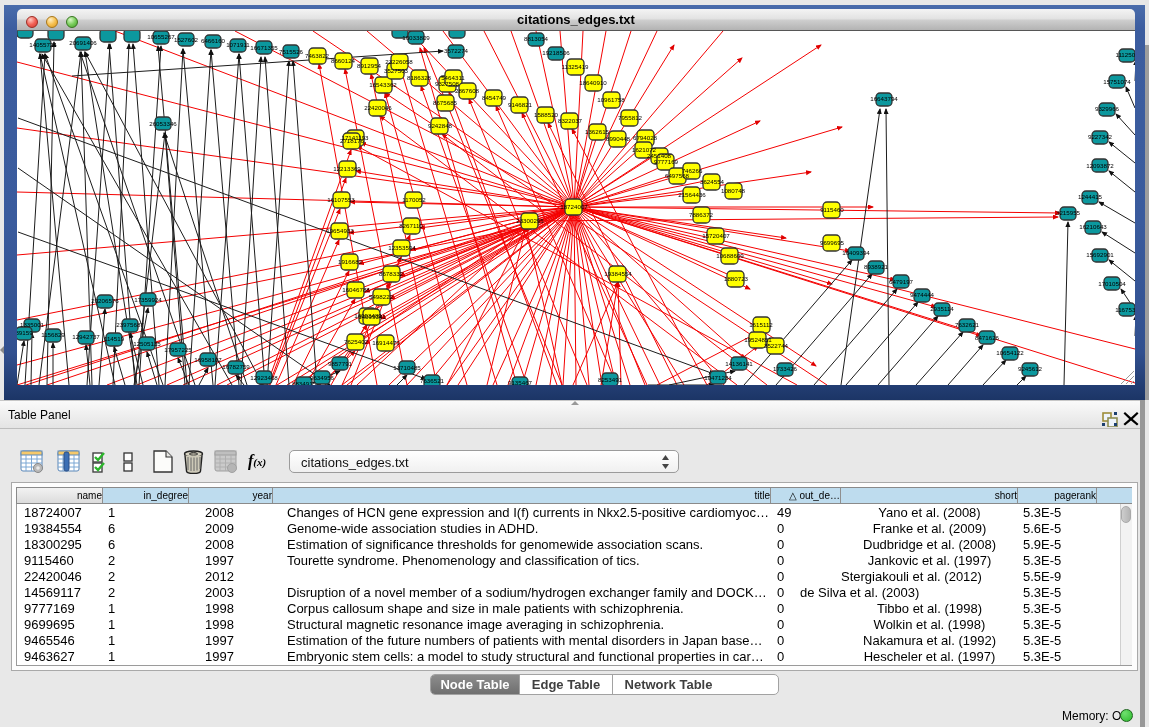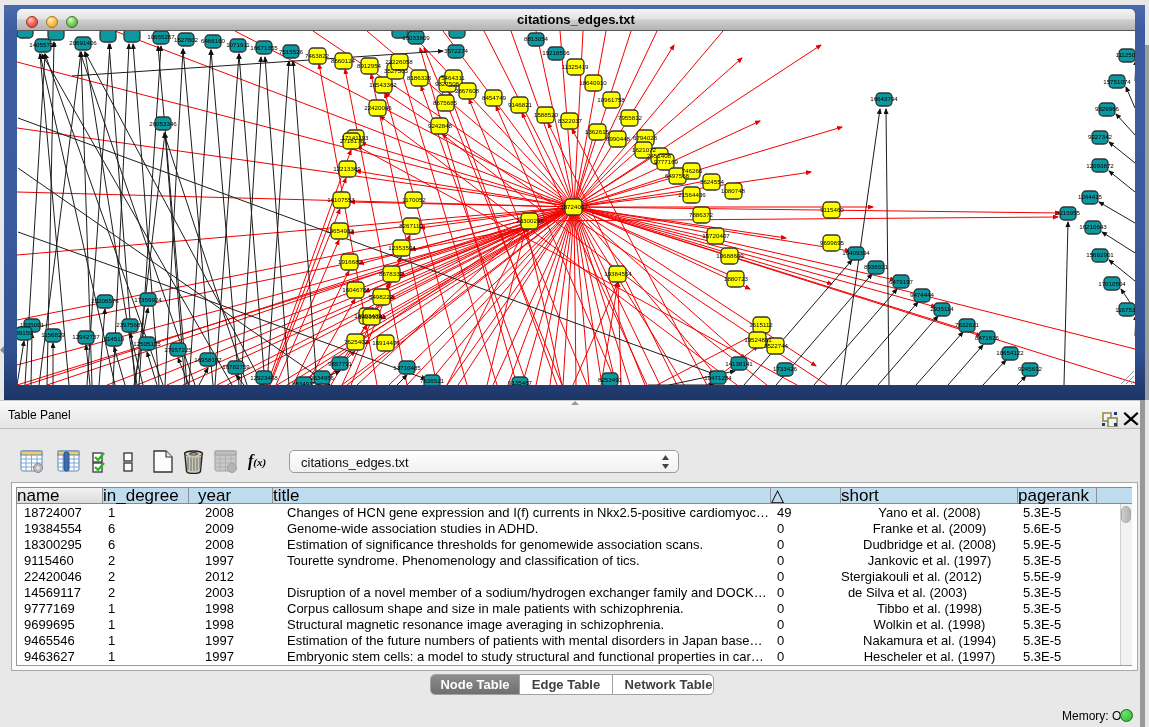--- a/index.html
+++ b/index.html
@@ -16,30 +16,30 @@
 #canvas{left:13px;top:26px;width:1118px;height:354px;background:#fff;overflow:hidden}
 
 #tpbar{left:0;top:400px;width:1149px;height:29px;
 background:linear-gradient(180deg,#fafafa,#e4e4e4);border-top:1px solid #c7c7c7;border-bottom:1px solid #bdbdbd}
 #tpbar .t{position:absolute;left:8px;top:7px;font-size:12px;color:#000}
 #combo{left:289px;top:450px;width:390px;height:23px;border:1px solid #9b9b9b;border-radius:5px;
 background:linear-gradient(180deg,#ffffff,#f0f0f0);}
 #combo .txt{position:absolute;left:11px;top:4px;font-size:13px;color:#111}
 
 #thead{left:16px;top:487px;width:1116px;height:17px;background:#bedcee;border:1px solid #8a8a8a;border-bottom:1px solid #8a8a8a}
-.hc{position:absolute;top:0;height:15px;font-size:17px;color:#000;text-align:left;
+.hc{position:absolute;top:0;height:15px;font-size:10px;color:#000;text-align:right;
 border-right:1px solid #8f8f8f;padding-top:0px;line-height:15px;background:#bedcee}
 #tbody{left:16px;top:504px;width:1116px;height:162px;background:#fff;border:1px solid #9a9a9a;border-top:none}
 .trow{position:absolute;left:16px;width:1116px;height:16px;font-size:13px;color:#000}
 .trow span{position:absolute;top:1px;white-space:nowrap}
 
 #sbar{left:1120px;top:504px;width:12px;height:161px;background:#f2f2f2;border-left:1px solid #cfcfcf}
 #sthumb{left:1121px;top:506px;width:10px;height:17px;background:linear-gradient(90deg,#cdcdcd,#b4b4b4);border-radius:5px;border:1px solid #a9a9a9}
 
-#tabs{left:430px;top:674px;width:284px;height:21px;border:1px solid #a2a2a2;border-radius:5px;background:#fff;display:flex}
+#tabs{left:430px;top:674px;width:349px;height:21px;border:1px solid #a2a2a2;border-radius:5px;background:#fff;display:flex}
 #tabs div{flex:none;text-align:center;font-size:13px;font-weight:bold;color:#404040;line-height:19px}
 #tabs .sel{background:linear-gradient(180deg,#8d8d8d,#6f6f6f);color:#fff;border-radius:4px 0 0 4px}
 .vsep{width:1px;background:#a2a2a2}
 #mem{left:1062px;top:709px;font-size:12px;color:#000}
 #gdot{left:1120px;top:709px;width:13px;height:13px;border-radius:50%;background:radial-gradient(circle at 35% 30%,#6fe06f,#2cba2c);border:1.5px solid #1c641c}
 .icon{position:absolute;top:450px}
 </style></head><body>
 
 <div class="abs" id="frame">
   <div class="abs" id="titlebar">
@@ -655,21 +655,21 @@
     <span style="left:761px">0</span>
 <span style="left:825px;width:177px;text-align:left">Stergiakouli et al. (2012)</span>
     <span style="left:1007px">5.5E-9</span>
   </div>
 <div class="trow" style="top:584px">
 <span style="left:8px">14569117</span>
     <span style="left:92px">2</span>
     <span style="left:189px">2003</span>
 <span style="left:271px">Disruption of a novel member of a sodium/hydrogen exchanger family and DOCK…</span>
     <span style="left:761px">0</span>
-<span style="left:803px;width:177px;text-align:center">de Silva et al. (2003)</span>
+<span style="left:784px;width:177px;">de Silva et al. (2003)</span>
     <span style="left:1007px">5.3E-5</span>
   </div>
 <div class="trow" style="top:600px">
 <span style="left:8px">9777169</span>
     <span style="left:92px">1</span>
     <span style="left:189px">1998</span>
 <span style="left:271px">Corpus callosum shape and size in male patients with schizophrenia.</span>
     <span style="left:761px">0</span>
 <span style="left:825px;width:177px;text-align:center">Tibbo et al. (1998)</span>
     <span style="left:1007px">5.3E-5</span>
@@ -682,21 +682,21 @@
     <span style="left:761px">0</span>
 <span style="left:825px;width:177px;text-align:center">Wolkin et al. (1998)</span>
     <span style="left:1007px">5.3E-5</span>
   </div>
 <div class="trow" style="top:632px">
 <span style="left:8px">9465546</span>
     <span style="left:92px">1</span>
     <span style="left:189px">1997</span>
 <span style="left:271px">Estimation of the future numbers of patients with mental disorders in Japan base…</span>
     <span style="left:761px">0</span>
-<span style="left:825px;width:177px;text-align:center">Nakamura et al. (1994)</span>
+<span style="left:825px;width:177px;text-align:center">Nakamura et al. (1992)</span>
     <span style="left:1007px">5.3E-5</span>
   </div>
 <div class="trow" style="top:648px">
 <span style="left:8px">9463627</span>
     <span style="left:92px">1</span>
     <span style="left:189px">1997</span>
 <span style="left:271px">Embryonic stem cells: a model to study structural and functional properties in car…</span>
     <span style="left:761px">0</span>
 <span style="left:825px;width:177px;text-align:center">Hescheler et al. (1997)</span>
     <span style="left:1007px">5.3E-5</span>

